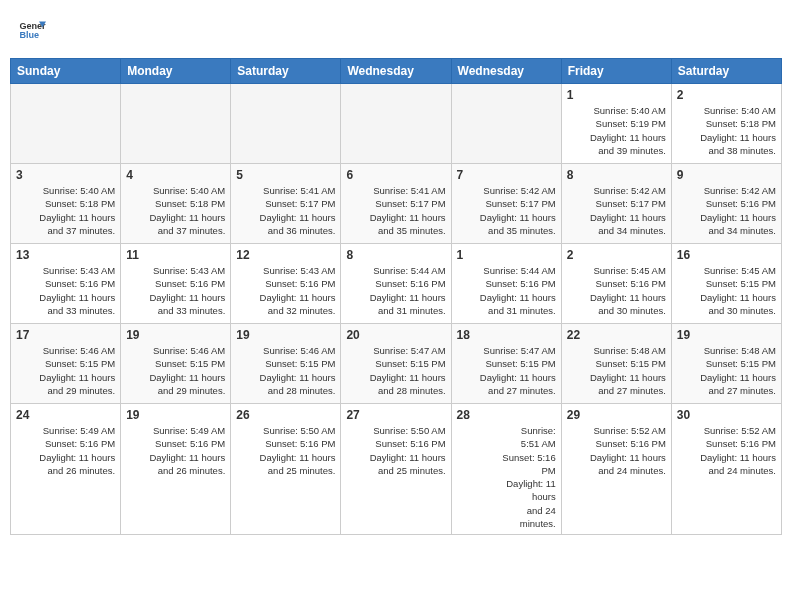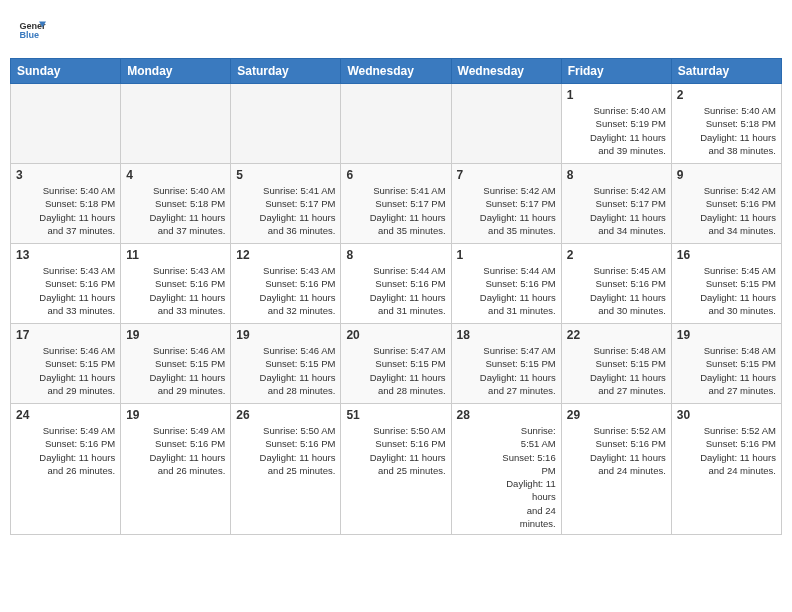--- a/index.html
+++ b/index.html
@@ -301,21 +301,21 @@
 and 26 minutes.</div>
         </td>
         <td>
           <div class="day-number">26</div>
           <div class="day-info" style="white-space: pre-line;">Sunrise: 5:50 AM
 Sunset: 5:16 PM
 Daylight: 11 hours
 and 25 minutes.</div>
         </td>
         <td>
-          <div class="day-number">51</div>
+          <div class="day-number">27</div>
           <div class="day-info" style="white-space: pre-line;">Sunrise: 5:50 AM
 Sunset: 5:16 PM
 Daylight: 11 hours
 and 25 minutes.</div>
         </td>
         <td>
           <div class="day-number">28</div>
           <div class="day-info" style="white-space: pre-line; margin-left: 44px;">Sunrise: 5:51 AM
 Sunset: 5:16 PM
 Daylight: 11 hours

